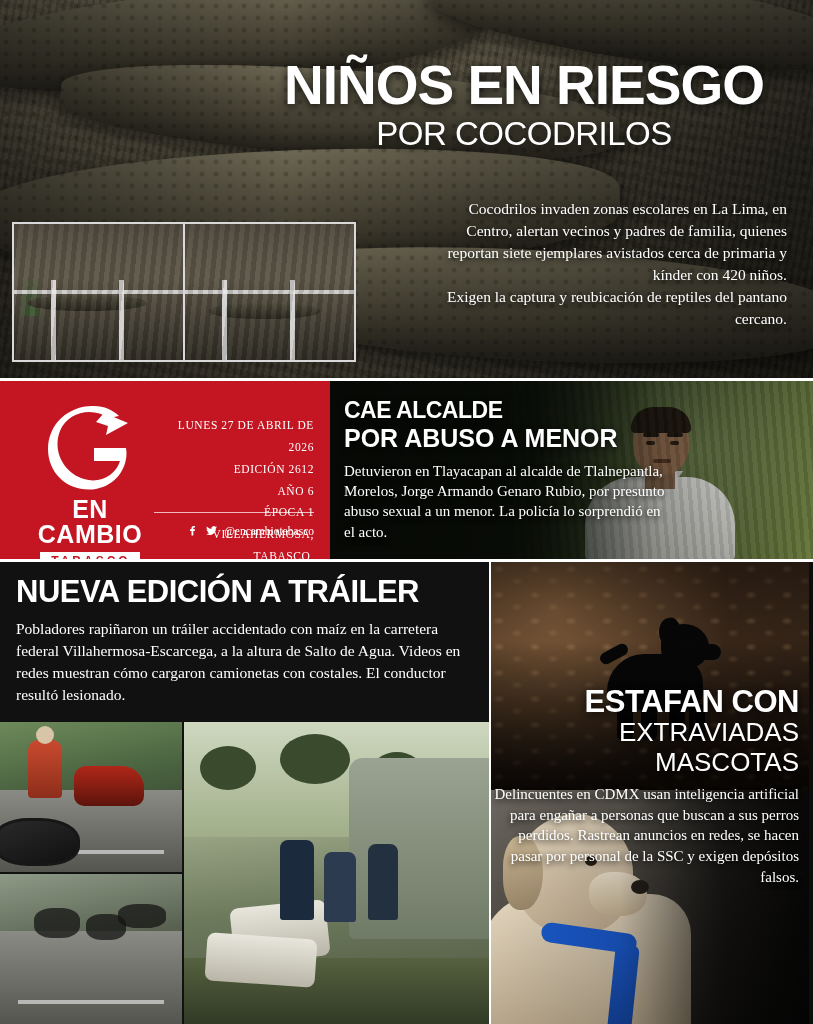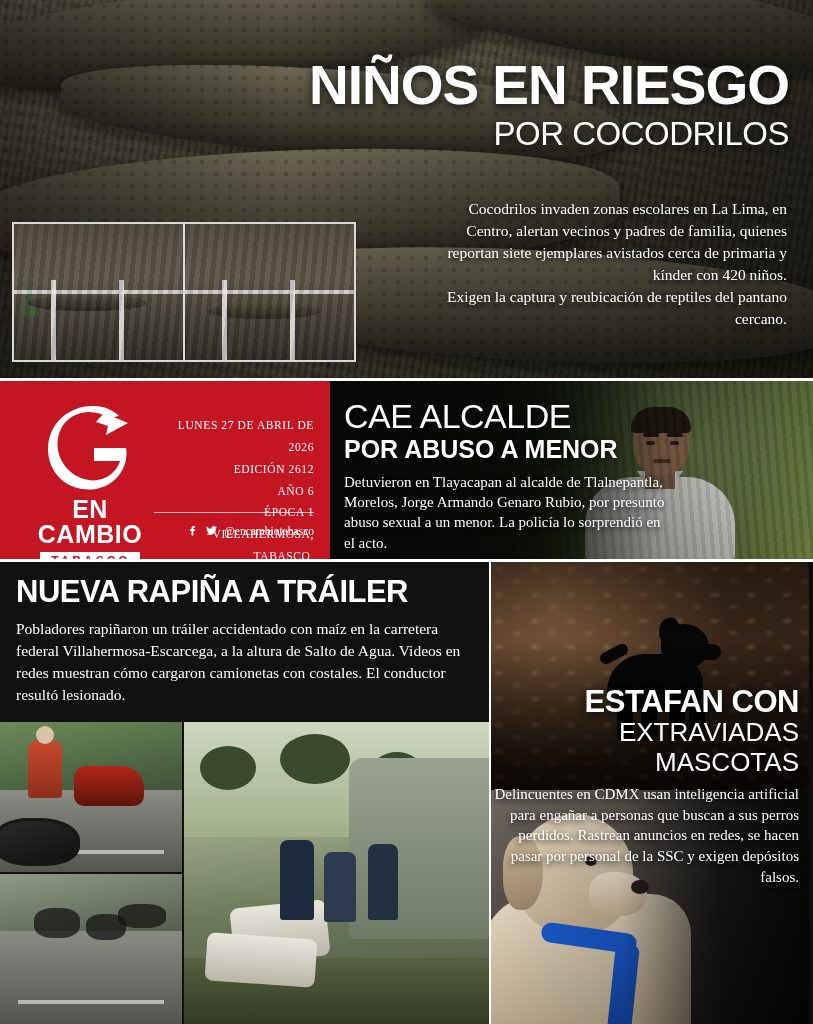--- a/index.html
+++ b/index.html
@@ -54,21 +54,21 @@
     background-size: 14px 12px;
     opacity: .5;
   }
   .top-vignette {
     position: absolute; inset: 0;
     background: linear-gradient(90deg, rgba(0,0,0,.45) 0%, rgba(0,0,0,0) 35%, rgba(0,0,0,.22) 70%, rgba(0,0,0,.5) 100%);
   }
 
   .headline-block {
     position: absolute; right: 24px; top: 58px; width: 530px;
-    text-align: right; z-index: 6;
+    text-align: center; z-index: 6;
   }
   .headline-1 {
     font-family: "Liberation Sans", sans-serif;
     font-weight: 700; font-size: 55px; line-height: 1.0;
     color: #ffffff; letter-spacing: -1px;
     text-shadow: 0 3px 10px rgba(0,0,0,.75);
   }
   .headline-2 {
     font-family: "Liberation Sans", sans-serif;
     font-weight: 400; font-size: 33px; line-height: 1.06;
@@ -215,22 +215,22 @@
   .man-eye { position: absolute; width: 9px; height: 4px; background: #2b1d13; border-radius: 2px; }
   .man-eye.l { left: 61px; bottom: 118px; }
   .man-eye.r { left: 85px; bottom: 118px; }
   .man-mouth { position: absolute; left: 68px; bottom: 100px; width: 18px; height: 4px; background: #5c3724; border-radius: 3px; }
   .alc-gradient {
     position: absolute; inset: 0;
     background: linear-gradient(90deg, rgba(5,8,4,.95) 0%, rgba(5,8,4,.9) 42%, rgba(5,8,4,.35) 68%, rgba(5,8,4,.05) 100%);
   }
   .alc-text { position: absolute; left: 14px; top: 18px; width: 330px; z-index: 4; }
   .alc-h1 {
-    font-family: "Liberation Sans", sans-serif; font-weight: 400;
-    font-size: 34px; color: #ffffff; line-height: 1; letter-spacing: -.5px;
+    font-family: "Liberation Sans", sans-serif; font-weight: 700;
+    font-size: 23px; color: #ffffff; line-height: 1; letter-spacing: -.5px;
     text-shadow: 0 2px 7px rgba(0,0,0,.8);
   }
   .alc-h2 {
     font-family: "Liberation Sans", sans-serif; font-weight: 700;
     font-size: 25px; color: #ffffff; line-height: 1.1; margin-top: 3px;
     text-shadow: 0 2px 7px rgba(0,0,0,.8);
   }
   .alc-deck {
     margin-top: 8px; color: #ffffff; font-size: 15px; line-height: 1.36;
     text-shadow: 0 2px 6px rgba(0,0,0,.9); width: 324px;
@@ -531,21 +531,21 @@
       <div class="alc-text">
         <div class="alc-h1">CAE ALCALDE</div>
         <div class="alc-h2">POR ABUSO A MENOR</div>
         <div class="alc-deck">Detuvieron en Tlayacapan al alcalde de Tlalnepantla, Morelos, Jorge Armando Genaro Rubio, por presunto abuso sexual a un menor. La policía lo sorprendió en el acto.</div>
       </div>
     </div>
   </section>
 
   <section class="rapina">
     <div class="rap-text">
-      <div class="rap-h1">NUEVA RAPIÑA A TRÁILER</div>
+      <div class="rap-h1">NUEVA EDICIÓN A TRÁILER</div>
       <div class="rap-deck">Pobladores rapiñaron un tráiler accidentado con maíz en la carretera federal Villahermosa-Escarcega, a la altura de Salto de Agua. Videos en redes muestran cómo cargaron camionetas con costales.  El conductor resultó lesionado.</div>
     </div>
 
     <div class="rap-photos">
       <div class="rap-left">
         <div class="rap-la">
           <div class="road">
               <div class="road-line"></div>
             </div>
           <div class="rider"></div>

